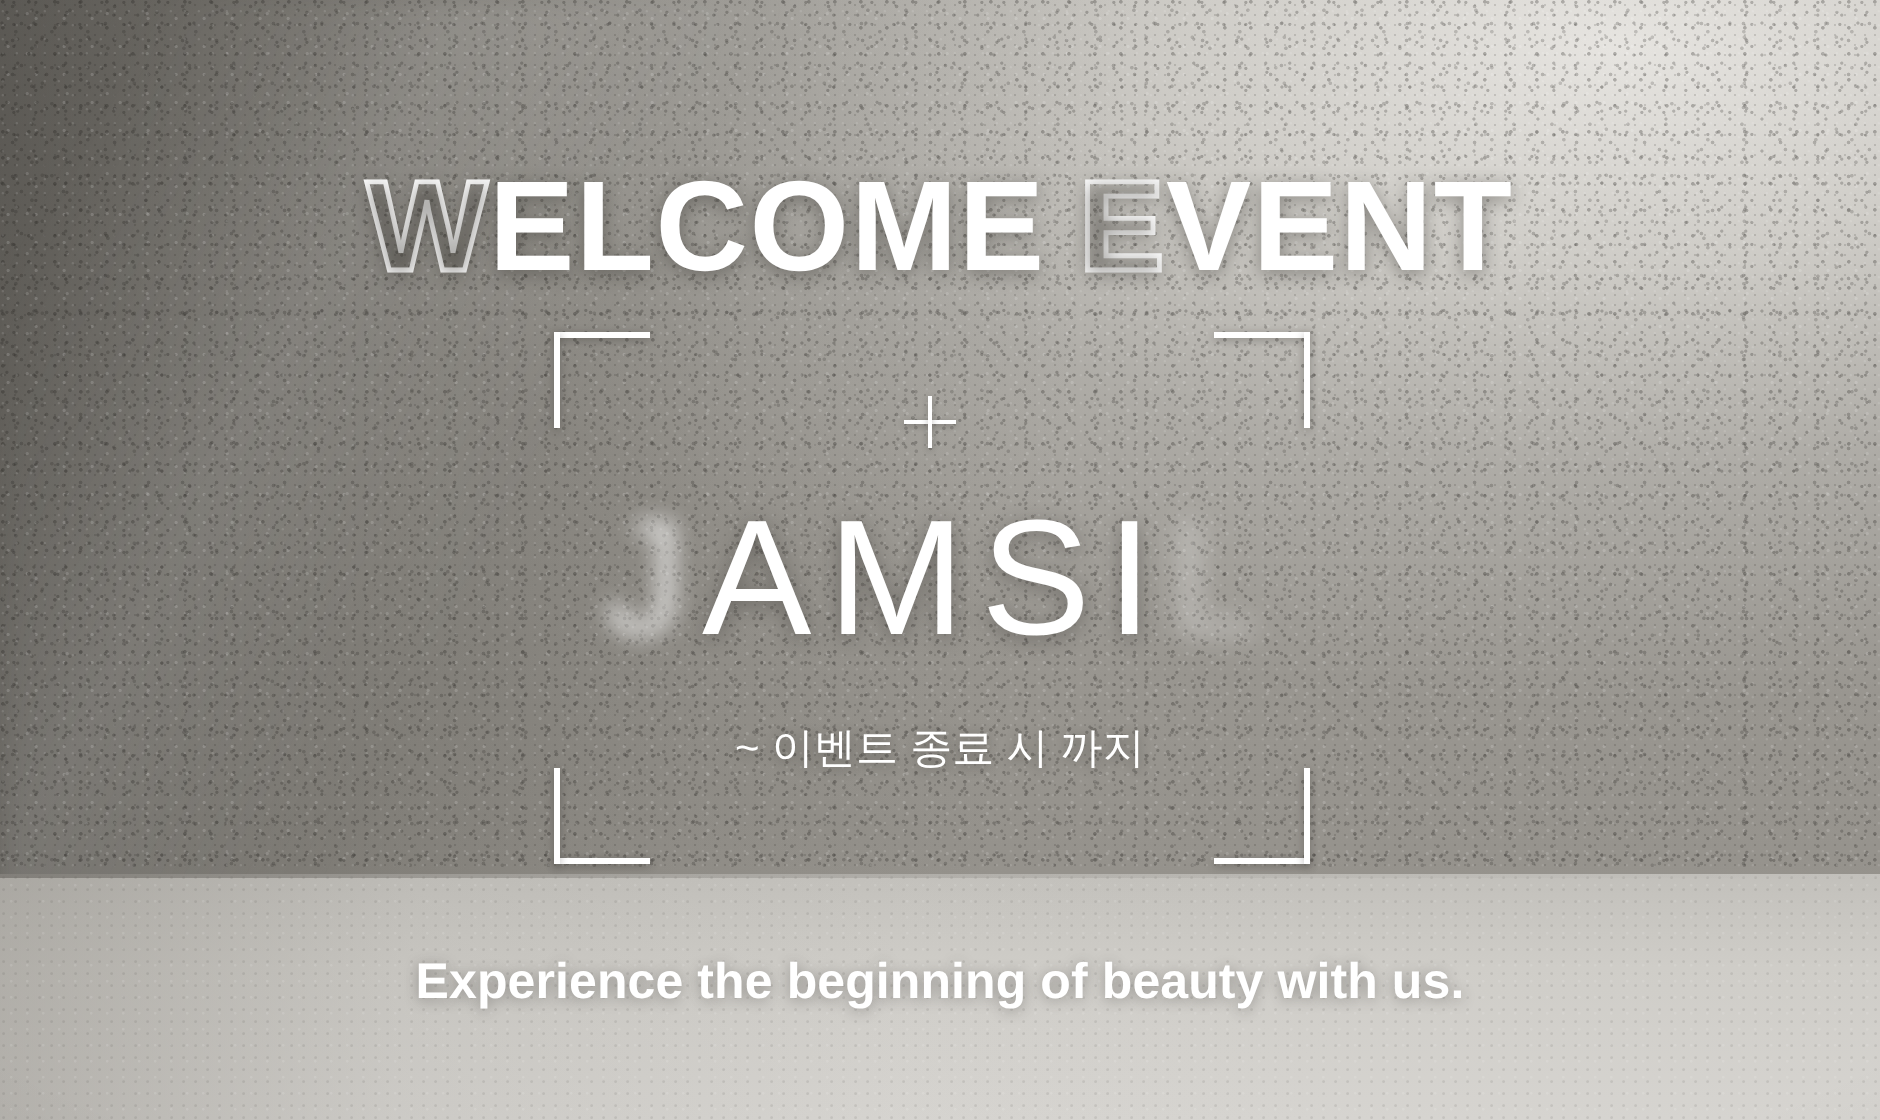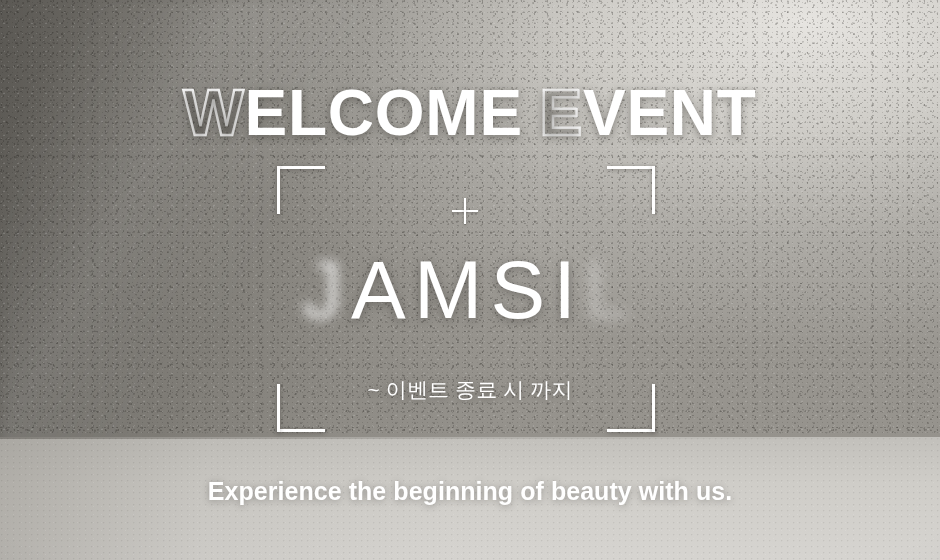--- a/index.html
+++ b/index.html
@@ -289,21 +289,21 @@
   .wordmark .ch.blur-faint {
     color: rgba(255,255,255,0.40);
     filter: blur(6.5px);
   }
 
   
   .note {
     position: absolute;
     left: 0;
     right: 0;
-    top: 376px;
+    top: 360px;
     text-align: center;
     font-size: 21px;
     font-weight: 400;
     letter-spacing: 0.005em;
     color: #ffffff;
     text-shadow: 0 1px 6px rgba(40,38,34,0.45);
     white-space: nowrap;
   }
 
   

